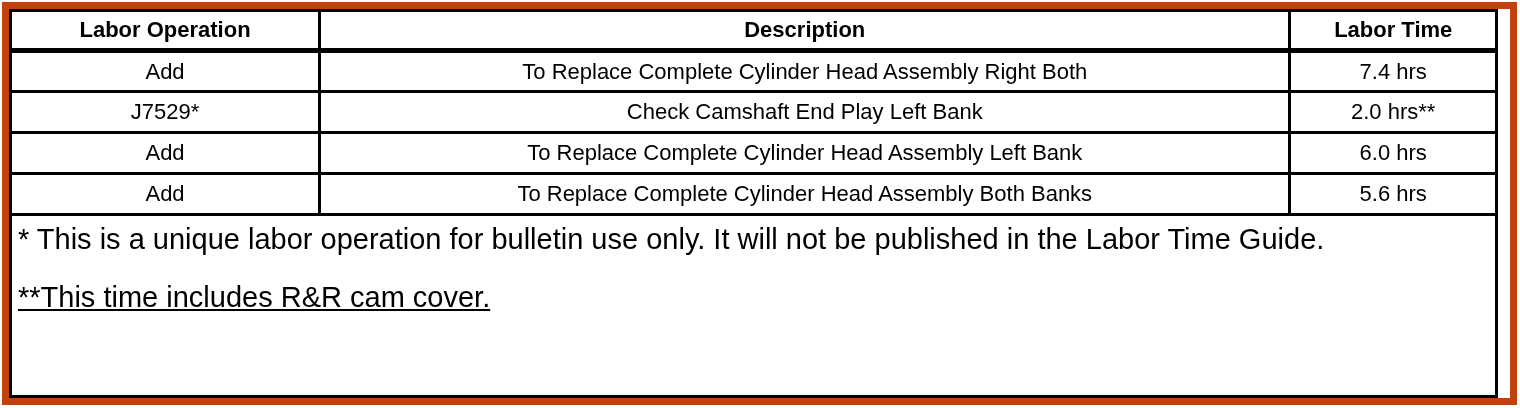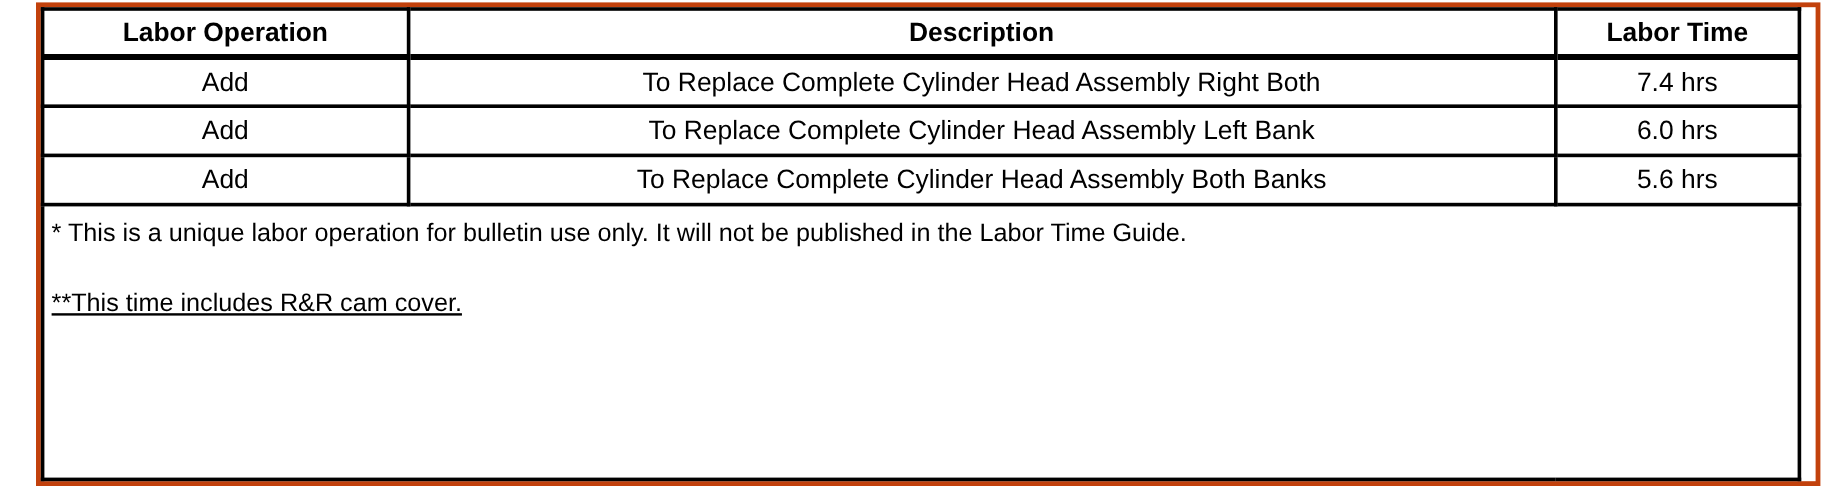--- a/index.html
+++ b/index.html
@@ -9,22 +9,21 @@
   }
   .page {
     position: relative;
     width: 1520px;
     height: 408px;
     background: #ffffff;
   }
   .frame {
     position: absolute;
     left: 2px; top: 2px; right: 3px; bottom: 3px;
-    border: 4px solid #c2410c;
-    margin-left: 28px;
+    border: 7px solid #c2410c;
   }
   table.labor-table {
     border-collapse: collapse;
     width: calc(100% - 12px);
     height: 100%;
     table-layout: fixed;
   }
   table.labor-table col.c-op   { width: 20.8%; }
   table.labor-table col.c-desc { width: 65.3%; }
   table.labor-table col.c-time { width: 13.9%; }
@@ -47,21 +46,21 @@
     height: 41px;
     font-weight: normal;
   }
   table.labor-table tr.footnote-row td {
     text-align: left;
     vertical-align: top;
     padding: 10px 8px 8px 6px;
     white-space: normal;
   }
   .footnote-line {
-    font-size: 21px;
+    font-size: 29px;
     line-height: 26px;
   }
   .footnote-line + .footnote-line {
     margin-top: 32px;
     text-decoration: underline;
   }
 </style>
 </head>
 <body>
 
@@ -80,20 +79,25 @@
           <th>Labor Time</th>
         </tr>
       </thead>
       <tbody>
         <tr class="data-row">
           <td>Add</td>
           <td>To Replace Complete Cylinder Head Assembly Right Both</td>
           <td>7.4 hrs</td>
         </tr>
         <tr class="data-row">
+          <td>J7529*</td>
+          <td>Check Camshaft End Play Left Bank</td>
+          <td>2.0 hrs**</td>
+        </tr>
+        <tr class="data-row">
           <td>Add</td>
           <td>To Replace Complete Cylinder Head Assembly Left Bank</td>
           <td>6.0 hrs</td>
         </tr>
         <tr class="data-row">
           <td>Add</td>
           <td>To Replace Complete Cylinder Head Assembly Both Banks</td>
           <td>5.6 hrs</td>
         </tr>
         <tr class="footnote-row">

